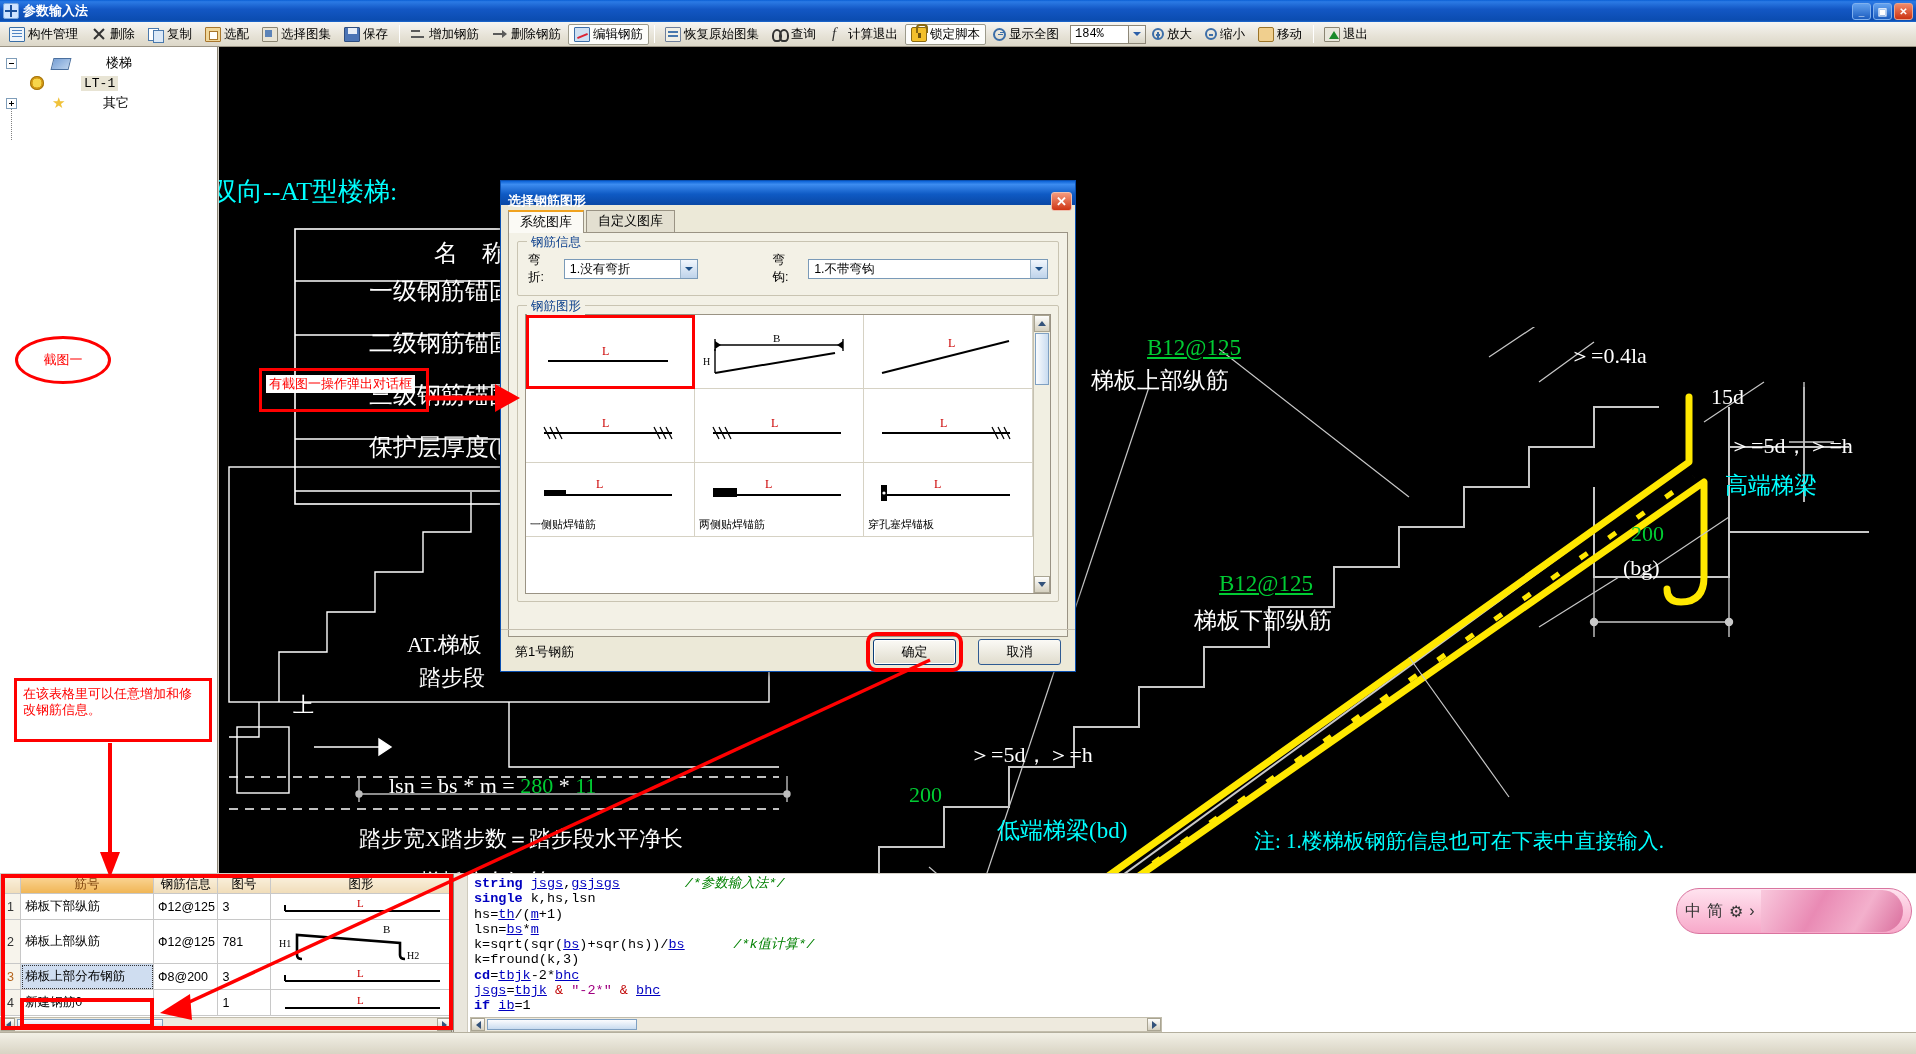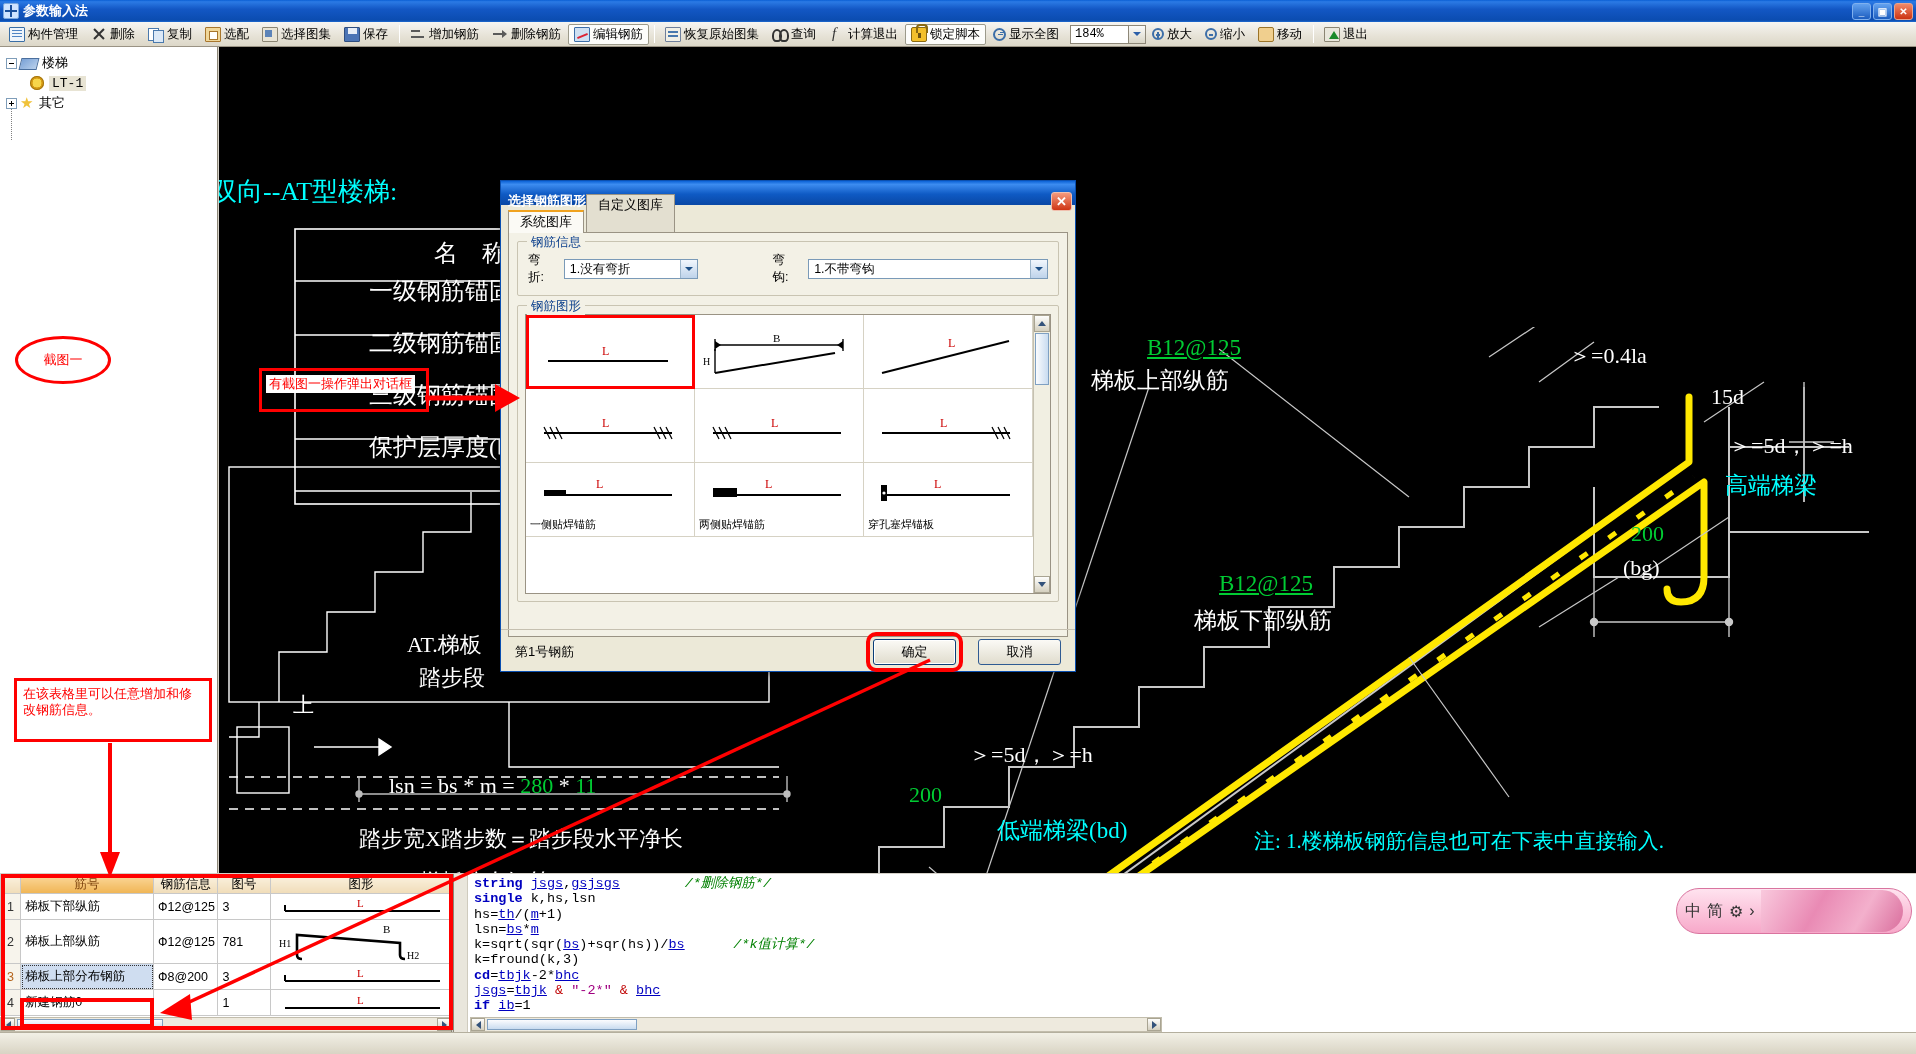--- a/index.html
+++ b/index.html
@@ -109,21 +109,21 @@
   .ic-move { background: #f0cf8e; border: 1px solid #9b7428; border-radius: 2px; }
   .ic-exit { background: #e9e7dc; border: 1px solid #8b8573; }
   .ic-exit:after { content:""; position:absolute; left:4px; top:3px; width:0; height:0;
      border-left:5px solid transparent; border-right:5px solid transparent; border-bottom:8px solid #1a8a2a; }
 
   
   .tree {
     position: absolute; left: 0; top: 47px; width: 218px; height: 826px;
     background: #fff; border-right: 1px solid #8d8778; overflow: hidden;
   }
-  .tnode { display: flex; align-items: center; height: 20px; font-size: 13px; white-space: nowrap; }
+  .tnode { display: flex; align-items: center; height: 20px; font-size: 13px; white-space: nowrap; gap: 32px; }
   .tnode.l1 { padding-left: 6px; }
   .tnode.l2 { padding-left: 30px; text-align: right; }
   .expander {
     width: 11px; height: 11px; border: 1px solid #7f9db9; background: #fff;
     margin-right: 3px; position: relative; flex: none;
   }
   .expander:before { content:""; position:absolute; left:2px; top:4px; width:5px; height:1px; background:#000; }
   .expander.plus:after { content:""; position:absolute; left:4px; top:2px; width:1px; height:5px; background:#000; }
   .ico-stair { width: 18px; height: 14px; margin-right: 4px; flex: none; position: relative; }
   .ico-stair:after {
@@ -158,21 +158,21 @@
   }
   .dlg-tb .dt { flex: 1 1 auto; padding-left: 4px; }
   .dlg-close {
     width: 21px; height: 19px; border: 1px solid #f0bfae; border-radius: 3px;
     background: linear-gradient(to bottom,#f49a7d,#cf3514); color: #fff;
     font-size: 13px; font-weight: bold; text-align: center; line-height: 17px;
   }
   .dlg-body { padding: 5px 7px 0 7px; position: relative; height: 468px; }
   .tabs { display: flex; align-items: flex-end; height: 23px; border-bottom: 1px solid #9a9384; }
   .tab {
-    height: 38px; padding: 0 11px; font-size: 13px; line-height: 20px;
+    height: 22px; padding: 0 11px; font-size: 13px; line-height: 20px;
     background: #e3dfd0; border: 1px solid #9a9384; border-bottom: none; margin-right: 2px;
   }
   .tab.active { background: #fbfaf5; border-top: 2px solid #f0a21e; height: 23px; position: relative; top: 1px; }
   .panel { background: #f3f1e6; border: 1px solid #9a9384; border-top: none; padding: 8px; height: 404px; }
   .fset { border: 1px solid #c9c4b2; border-radius: 2px; margin-bottom: 9px; padding: 10px 10px 9px; position: relative; }
   .fset > .leg {
     position: absolute; top: -8px; left: 9px; background: #f3f1e6; padding: 0 4px;
     color: #0b3f8c; font-size: 12.5px;
   }
   .frow { display: flex; align-items: center; gap: 8px; }
@@ -791,21 +791,21 @@
       <div class="hthumb" style="width:146px; margin-left:2px;"></div>
       <div style="flex:1 1 auto"></div>
       <div class="hb">
           <i class="cright"></i>
         </div>
     </div>
   </div>
 
   <div class="code">
     <div class="gutter"></div>
-    <pre id="code-pre"><span class="kw">string </span><span class="var">jsgs</span><span>,</span><span class="var">gsjsgs</span><span>        </span><span class="cmt">/*删除钢筋*/</span>
+    <pre id="code-pre"><span class="kw">string </span><span class="var">jsgs</span><span>,</span><span class="var">gsjsgs</span><span>        </span><span class="cmt">/*参数输入法*/</span>
 <span class="kw">single </span><span>k,hs,lsn</span>
 <span>hs=</span><span class="var">th</span><span>/(</span><span class="var">m</span><span>+1)</span>
 <span>lsn=</span><span class="var">bs</span><span>*</span><span class="var">m</span>
 <span>k=sqrt(sqr(</span><span class="var">bs</span><span>)+sqr(hs))/</span><span class="var">bs</span><span>      </span><span class="cmt">/*k值计算*/</span>
 <span>k=fround(k,3)</span>
 <span class="kw">cd</span><span>=</span><span class="var">tbjk</span><span>-2*</span><span class="var">bhc</span>
 <span class="var">jsgs</span><span>=</span><span class="var">tbjk</span><span class="op"> &amp; </span><span class="str">"-2*"</span><span class="op"> &amp; </span><span class="var">bhc</span>
 <span class="kw">if </span><span class="var">ib</span><span>=1</span></pre>
     <div class="hsb" style="left:16px; bottom:0; width:692px;">
       <div class="hb">

